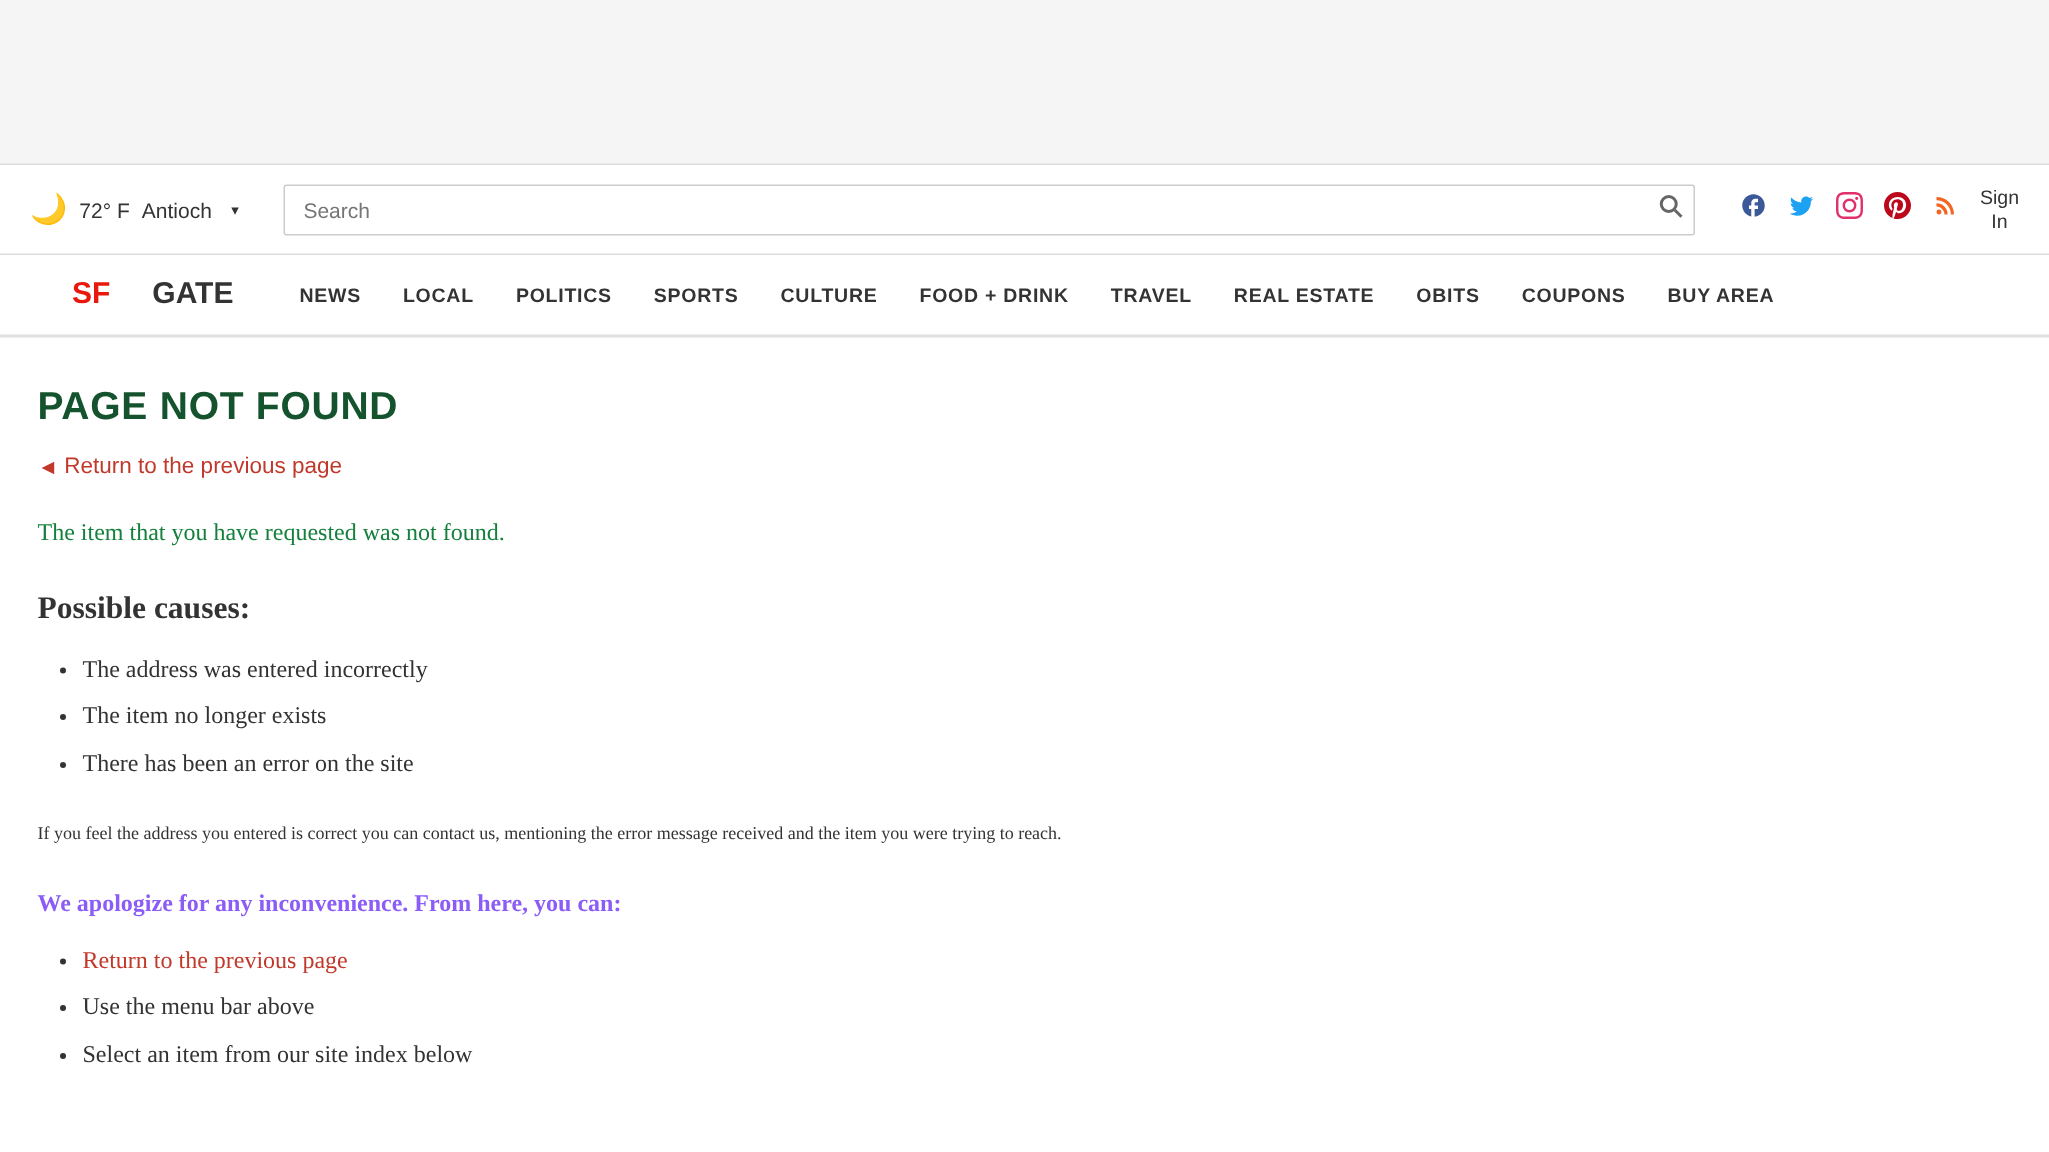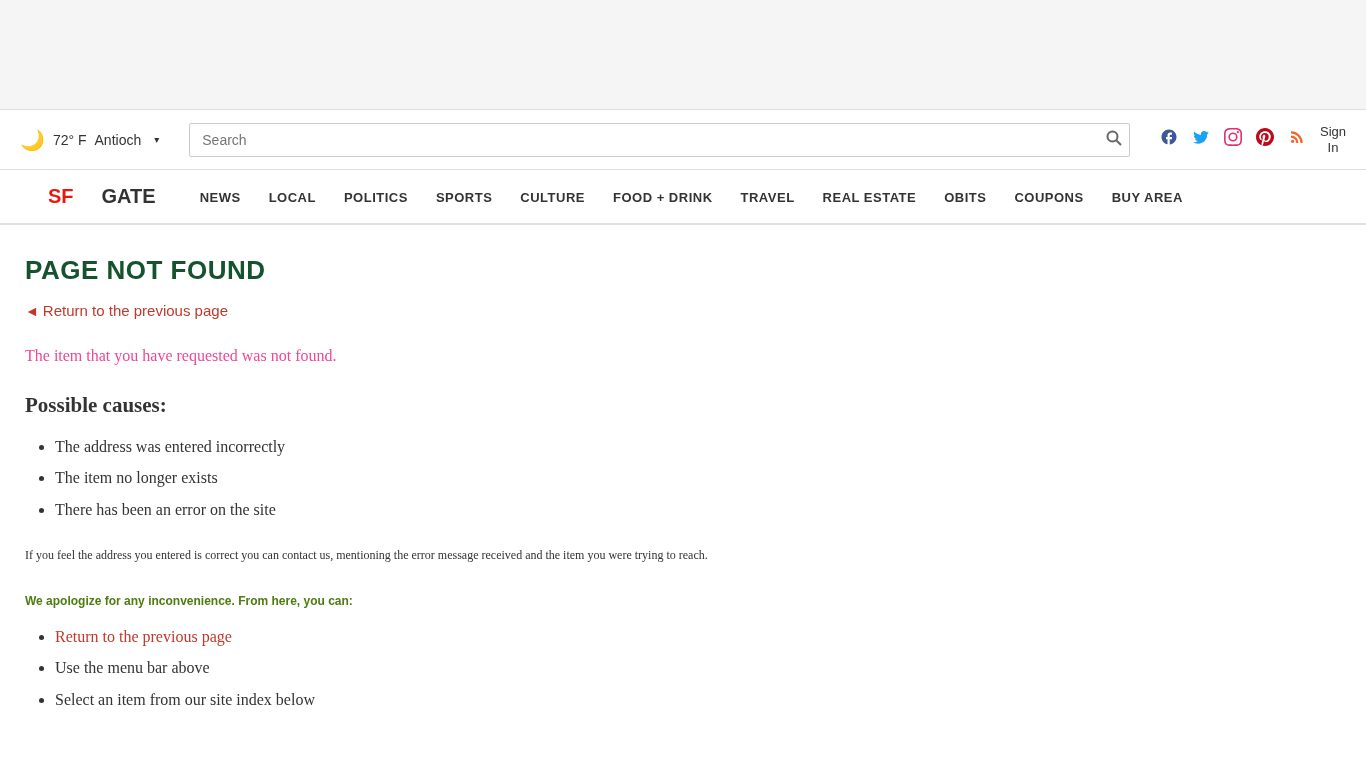--- a/index.html
+++ b/index.html
@@ -155,21 +155,21 @@
       margin-bottom: 24px;
       cursor: pointer;
     }
     .back-arrow {
       color: #c0392b;
       font-size: 14px;
     }
     .description-text {
       font-size: 16px;
       font-family: Georgia, serif;
-      color: #ec4899;
+      color: #15803d;
       margin-bottom: 24px;
       line-height: 1.6;
     }
     .possible-causes-title {
       font-size: 21px;
       font-family: Georgia, serif;
       font-weight: bold;
       color: #333;
       margin-bottom: 16px;
     }
@@ -186,24 +186,24 @@
       line-height: 1.6;
     }
     .contact-text {
       font-size: 12px;
       font-family: Georgia, serif;
       color: #333;
       margin-bottom: 28px;
       line-height: 1.6;
     }
     .apologize-title {
-      font-size: 12px;
-      font-family: Liberation Sans, sans-serif;
-      font-weight: bold;
-      color: #4d7c0f;
+      font-size: 16px;
+      font-family: Liberation Serif, serif;
+      font-weight: bold;
+      color: #8b5cf6;
       margin-bottom: 16px;
     }
     .options-list {
       list-style: disc;
       padding-left: 30px;
     }
     .options-list li {
       font-size: 16px;
       font-family: Georgia, serif;
       color: #333;

